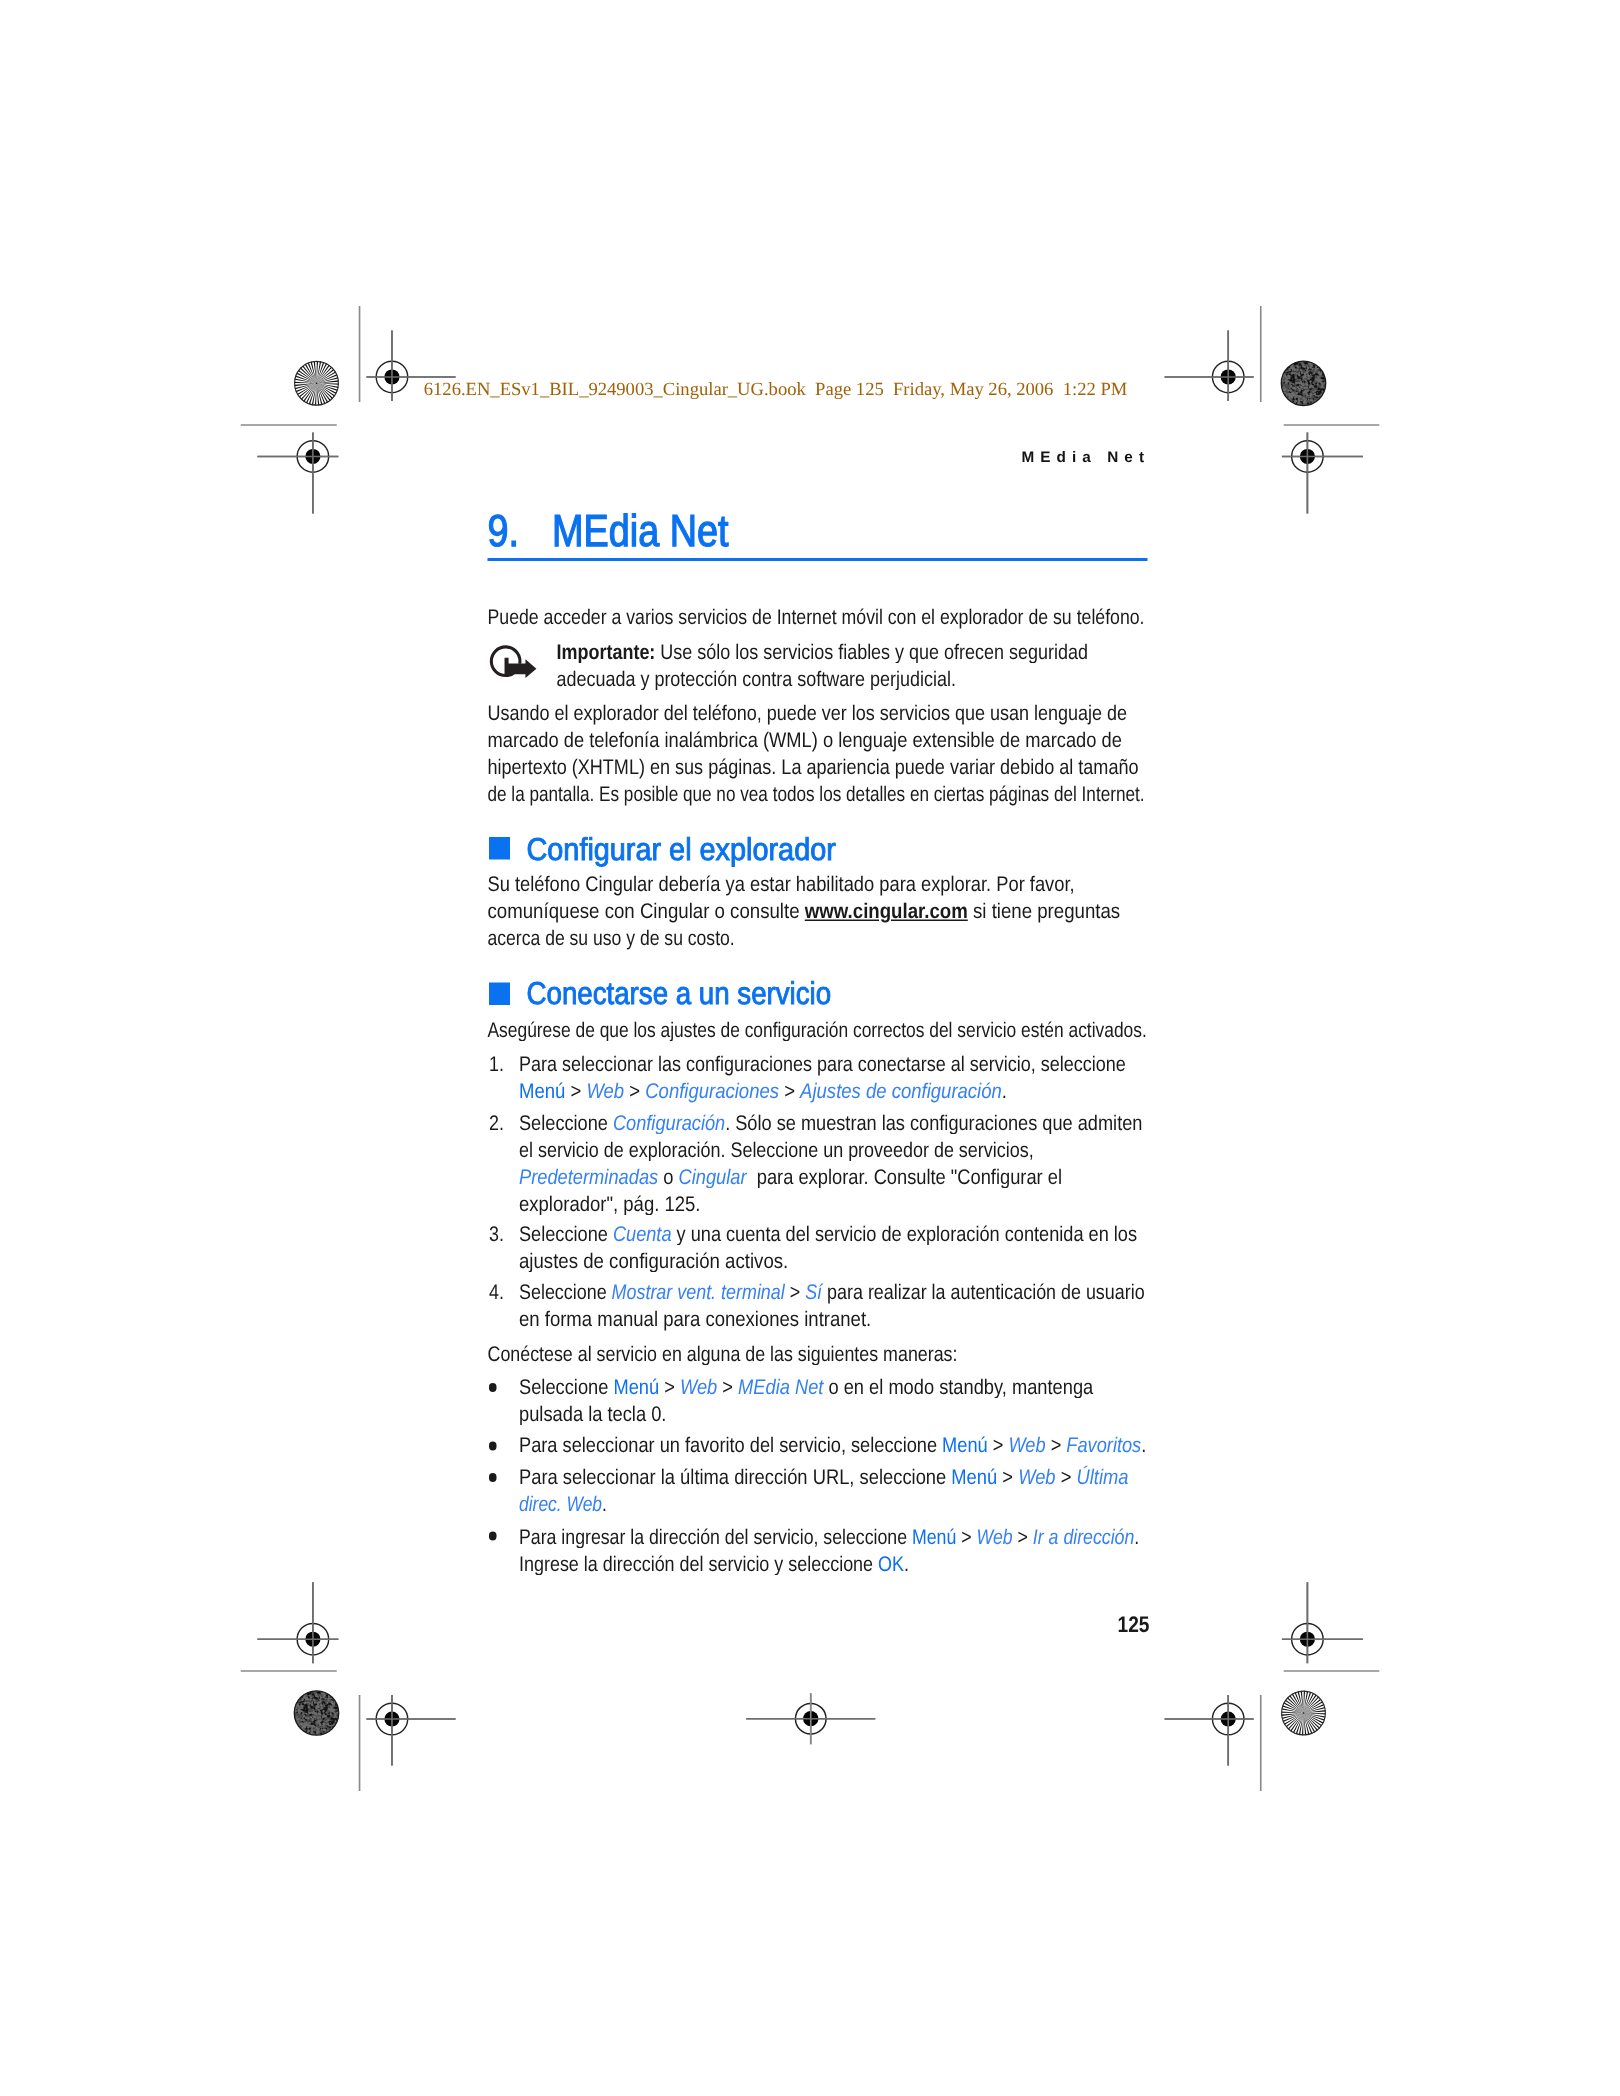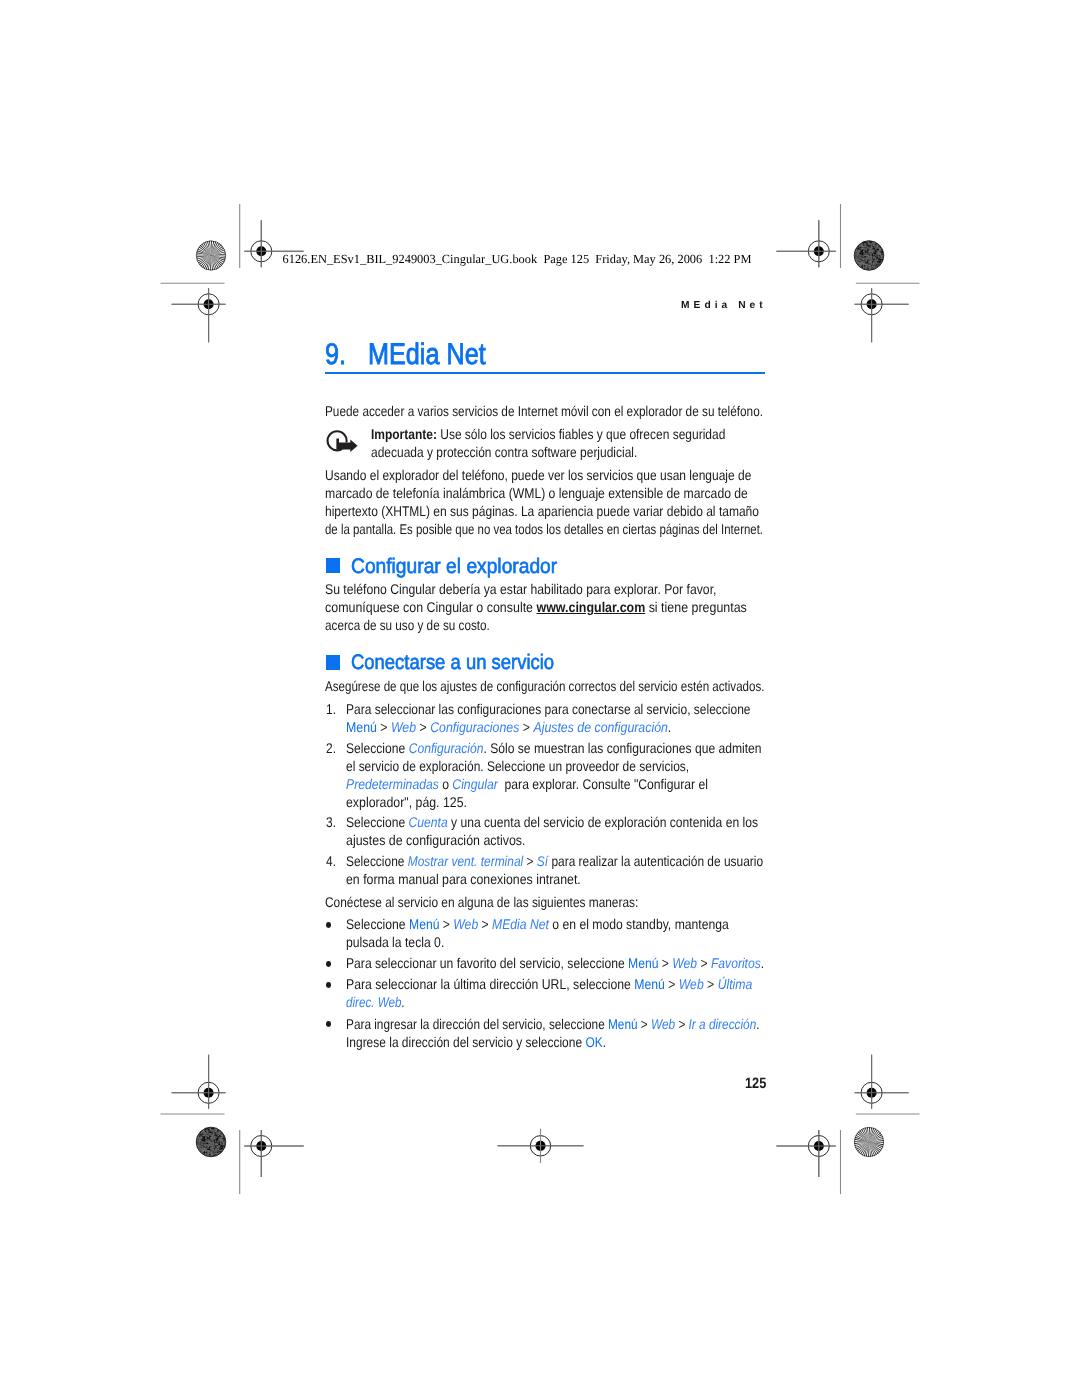--- a/index.html
+++ b/index.html
@@ -7,21 +7,21 @@
             -webkit-font-smoothing:antialiased;
             text-rendering:geometricPrecision;}
   body{width:1080px;height:1397px;overflow:hidden;
        font-family:"Liberation Sans",sans-serif;}
   
   .page{position:relative;width:1080px;height:1397px;background:#fff;
         filter:opacity(1);}
 
   
   .printhdr{position:absolute;font-family:"Liberation Serif",serif;
-            font-size:12.4px;color:#000000;white-space:pre;
+            font-size:12.4px;color:#a16207;white-space:pre;
             transform-origin:0 0;}
   .runhead{position:absolute;font-size:10.2px;font-weight:bold;color:#141414;
            letter-spacing:4.05px;white-space:nowrap;}
   .chapnum,.chaptitle{position:absolute;color:#0A72F0;font-weight:normal;
              white-space:nowrap;font-size:29.8px;transform-origin:0 0;
              -webkit-text-stroke:0.85px #0A72F0;
              transform:scaleX(0.846);}
   .chaprule{position:absolute;background:#0A72F0;}
 
   .tx{position:absolute;color:#1a1a1a;font-size:14.1px;line-height:18px;

